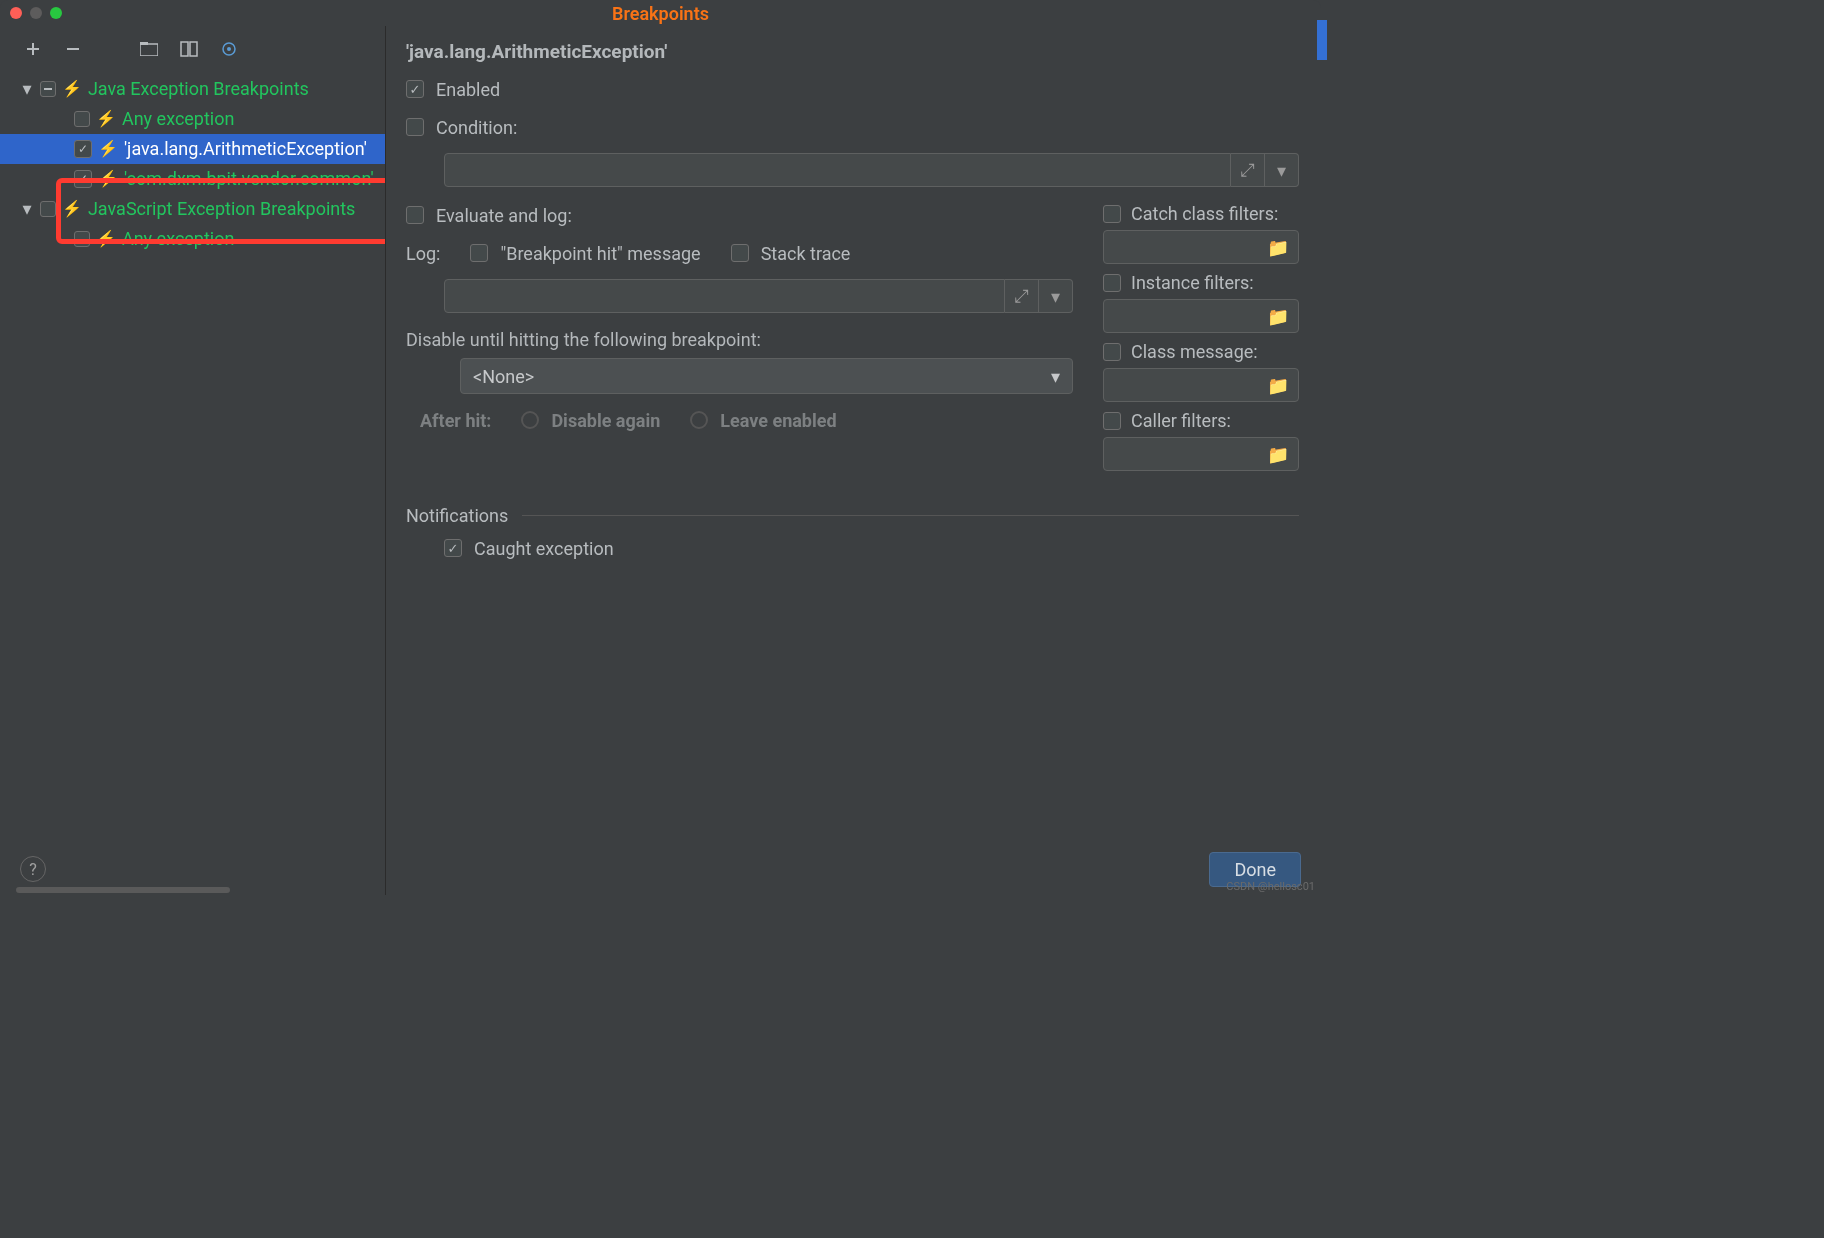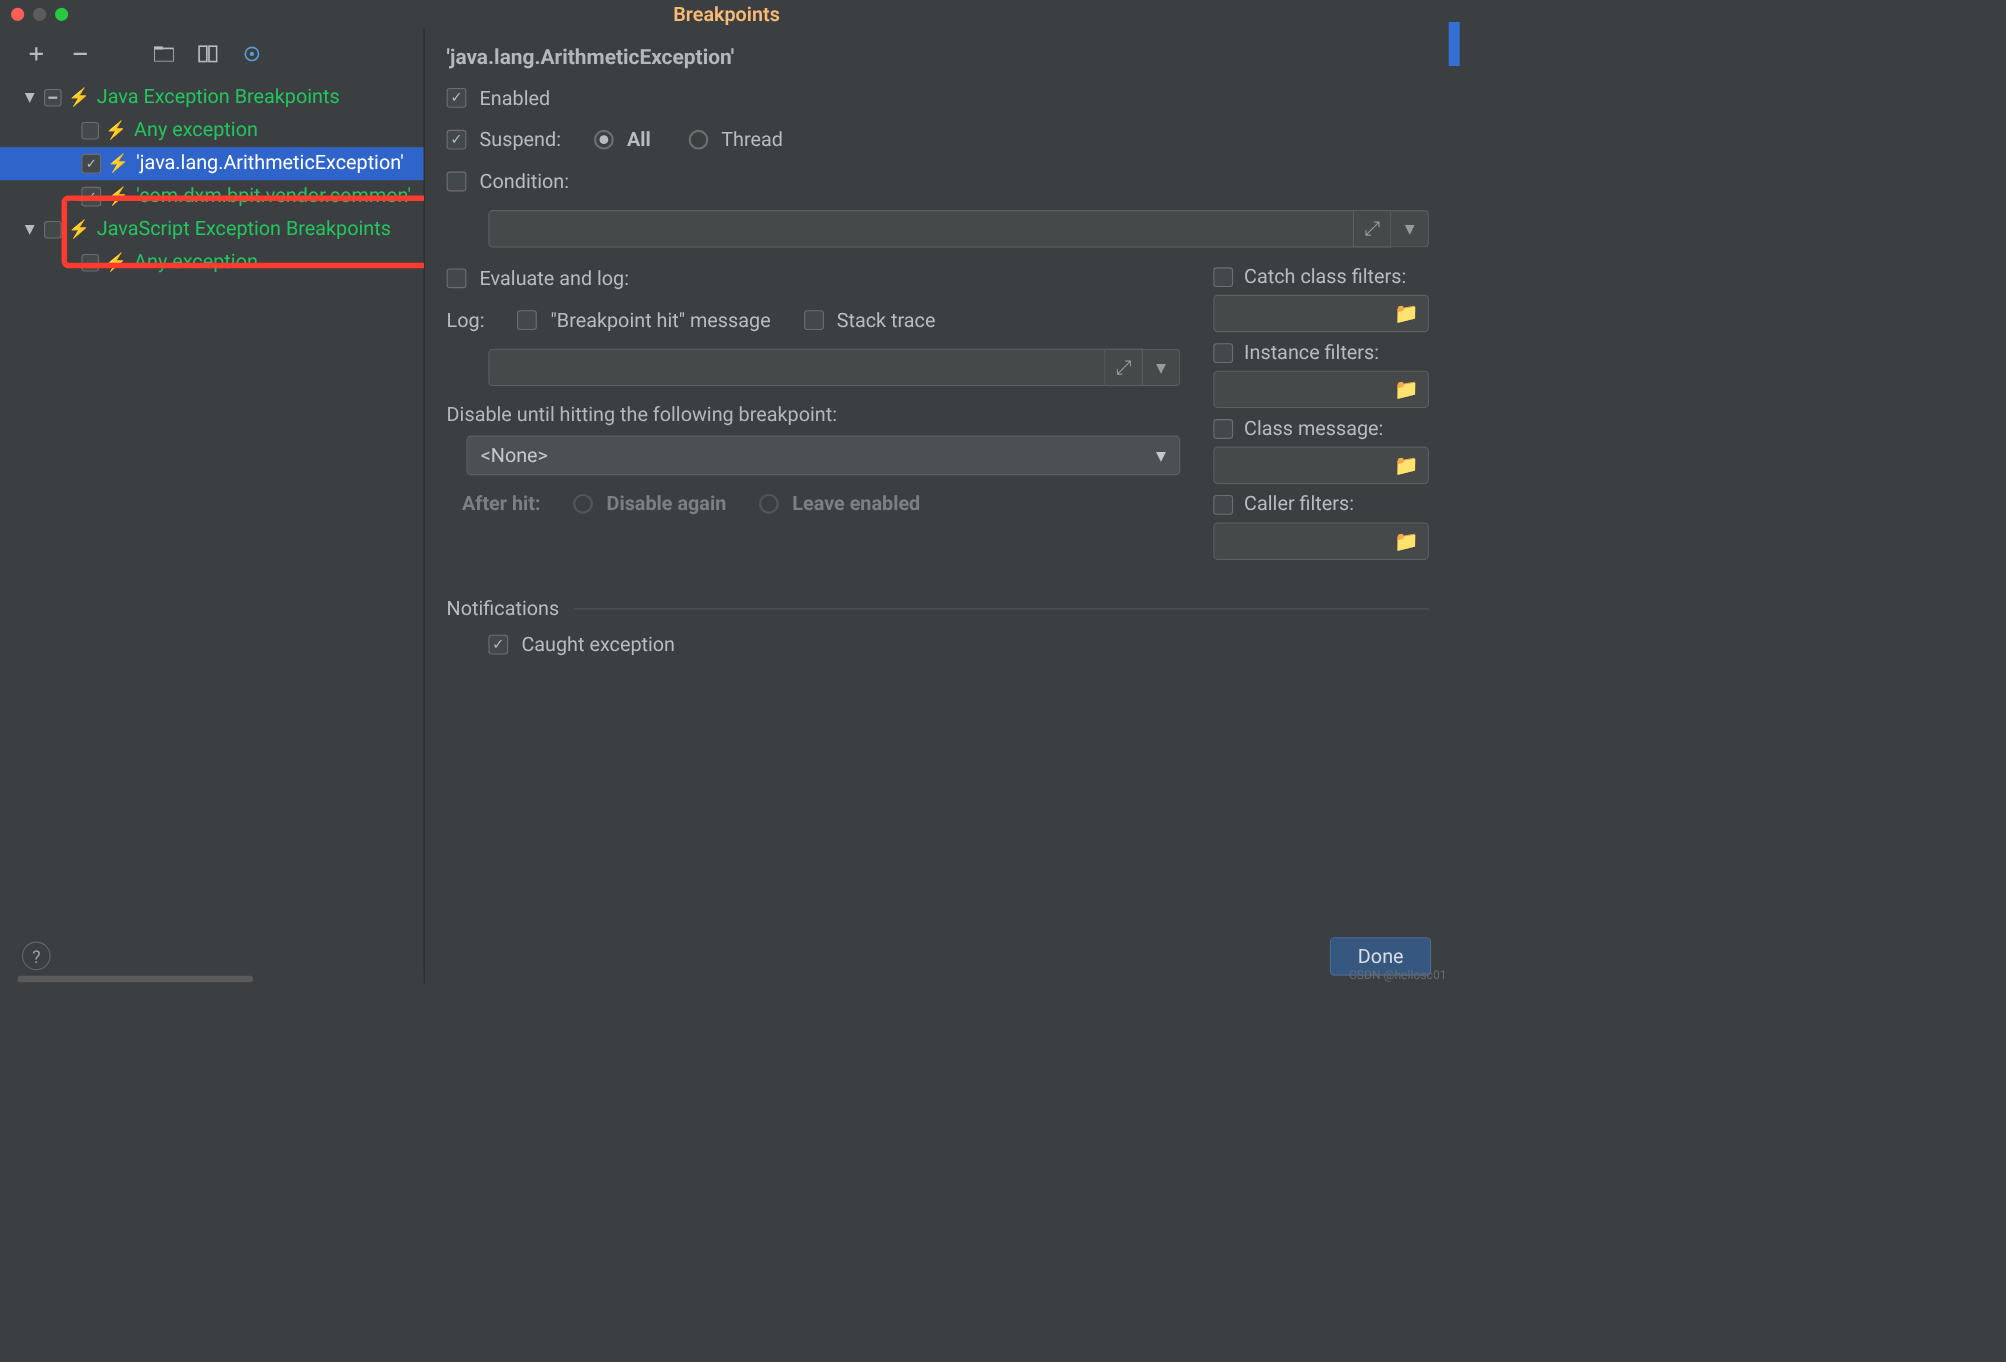--- a/index.html
+++ b/index.html
@@ -2,21 +2,21 @@
 <html><head>
 <meta charset="utf-8">
 <style>
   * { box-sizing: border-box; margin: 0; padding: 0; font-family: -apple-system, BlinkMacSystemFont, "Segoe UI", Roboto, sans-serif; }
   html, body { width: 1824px; height: 1238px; background: #3c3f41; color: #b8bcbf; overflow: hidden; }
   .window { position: relative; width: 1321px; height: 895px; background: #3c3f41; border-radius: 8px 8px 0 0; }
   .titlebar { height: 26px; display: flex; align-items: center; padding: 0 10px; position: relative; }
   .traffic { display: flex; gap: 8px; }
   .dot { width: 12px; height: 12px; border-radius: 50%; }
   .red { background: #ff5f57; } .yellow { background: #5d5c5c; } .green { background: #28c840; }
-  .title { position: absolute; left: 50%; transform: translateX(-50%); font-size: 18px; color: #fdba74; font-weight: 600; }
+  .title { position: absolute; left: 50%; transform: translateX(-50%); font-size: 18px; color: #f97316; font-weight: 600; }
   .body { display: flex; height: calc(100% - 26px); }
   .sidebar { width: 386px; display: flex; flex-direction: column; border-right: 1px solid #2b2b2b; }
   .toolbar { height: 46px; display: flex; align-items: center; gap: 18px; padding: 0 22px; }
   .tbtn { width: 22px; height: 22px; display: flex; align-items: center; justify-content: center; color: #b8bcbf; cursor: pointer; }
   .tree-wrap { flex: 1; overflow-x: auto; overflow-y: hidden; position: relative; }
   .tree { font-size: 18px; line-height: 30px; white-space: nowrap; padding-top: 2px; }
   .row { display: flex; align-items: center; height: 30px; padding-left: 20px; gap: 6px; }
   .row.child { padding-left: 74px; }
   .row.selected { background: #2f65ca; color: #fff; }
   .chev { width: 14px; display: flex; justify-content: center; color: #b8bcbf; }
@@ -45,21 +45,21 @@
   .input-btn.last { border-radius: 0 4px 4px 0; }
 
   .columns { display: flex; gap: 30px; }
   .left-col { flex: 1; }
   .right-col { width: 196px; }
   .right-row { margin-bottom: 8px; }
   .right-row .check-line { display: flex; align-items: center; gap: 10px; margin-bottom: 6px; }
   .small-input { width: 100%; height: 34px; background: #45494a; border: 1px solid #5e6060; border-radius: 4px; display: flex; align-items: center; justify-content: flex-end; padding-right: 8px; }
   .folder { color: #8a8a8a; }
 
-  .select { height: 36px; background: #4c5052; border: 1px solid #5e6060; border-radius: 4px; display: flex; align-items: center; justify-content: space-between; padding: 0 12px; color: #c6c8ca; }
+  .select { height: 36px; background: #4c5052; border: 1px solid #5e6060; border-radius: 4px; display: flex; align-items: center; justify-content: space-between; padding: 0 12px; color: #c6c8ca; margin-left: 36px; }
   .dim { color: #7d8082; font-weight: bold; }
   .section-label { color: #b4b8bb; margin-bottom: 8px; }
 
   .notif-hdr { display: flex; align-items: center; gap: 14px; margin: 26px 0 10px 0; }
   .hr { flex: 1; height: 1px; background: #555; }
 
   .footer { position: absolute; bottom: 0; left: 0; right: 0; height: 52px; display: flex; align-items: center; justify-content: space-between; padding: 0 20px; }
   .help { width: 26px; height: 26px; border: 1px solid #666; border-radius: 50%; display: flex; align-items: center; justify-content: center; color: #a0a0a0; }
   .done { background: #365880; color: #d8dee4; padding: 6px 24px; border-radius: 4px; font-size: 18px; border: 1px solid #4a6a8f; }
 
@@ -160,30 +160,20 @@
     </div>
 
     <div class="details">
       <div class="detail-title">'java.lang.ArithmeticException'</div>
 
       <div class="line">
         <span class="check on"></span>
         <span>Enabled</span>
       </div>
 
-      <div class="line">
-        <span class="check on"></span>
-        <span>Suspend:</span>
-        <span style="width:6px"></span>
-        <span class="radio on"></span>
-        <span class="bold">All</span>
-        <span style="width:10px"></span>
-        <span class="radio"></span>
-        <span>Thread</span>
-      </div>
 
       <div class="line">
         <span class="check"></span>
         <span>Condition:</span>
       </div>
       <div class="indented-input">
         <div class="input-group">
           <div class="textinput"></div>
           <div class="input-btn">⤢</div>
           <div class="input-btn last">▾</div>

